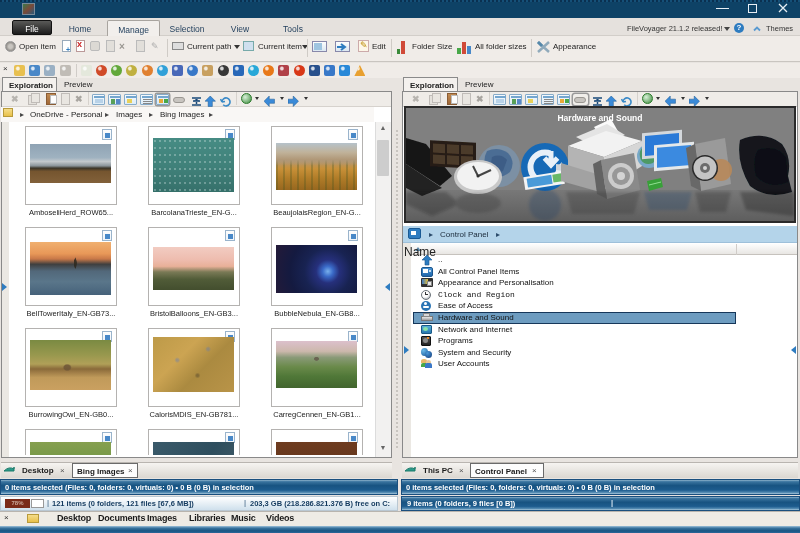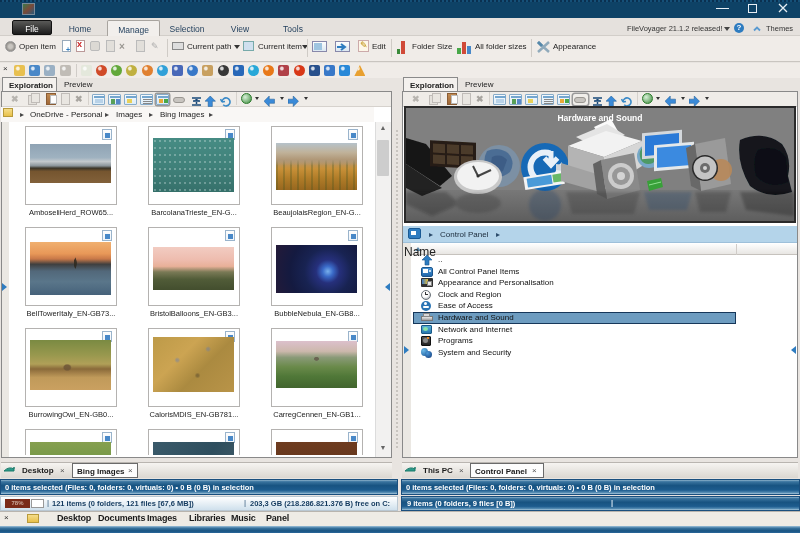--- a/index.html
+++ b/index.html
@@ -466,21 +466,21 @@
     </div>
     <div class="abs lrow" style="top:265.6px;">
       <span class="licon">
         <div style="width:12px;height:10px;background:linear-gradient(#4a94d4,#2268ac);border-radius:2px;border:1px solid #1a548c;">
           <div style="position:absolute;left:2px;top:2px;width:5px;height:4px;background:#fff;"></div>
           <div style="position:absolute;left:8px;top:3px;width:2px;height:2px;background:#c8e0f4;"></div>
         </div>
       </span>
       <span class="t">All Control Panel Items</span>
     </div>
-    <div class="abs lrow" style="top:288.8px;">
+    <div class="abs lrow" style="top:288.8px;font-family:Liberation Mono, monospace;">
       <span class="licon">
         <div style="width:10px;height:10px;border-radius:50%;background:radial-gradient(circle at 40% 35%,#fdfdfd 45%,#9098a0 95%);border:1px solid #6a7278;">
           <div style="position:absolute;left:4px;top:2px;width:1px;height:3px;background:#333;"></div>
           <div style="position:absolute;left:4px;top:4px;width:3px;height:1px;background:#333;"></div>
         </div>
       </span>
       <span class="t">Clock and Region</span>
     </div>
     <div class="abs lrow" style="top:300.4px;">
       <span class="licon">
@@ -515,20 +515,29 @@
         </div>
       </span>
       <span class="t">Programs</span>
     </div>
     <div class="abs lrow" style="top:346.8px;">
       <span class="licon">
         <div style="width:7px;height:8px;background:radial-gradient(circle at 35% 30%,#6ab8e8,#1a5a9a);border-radius:50%;"></div>
         <div style="position:absolute;left:4px;top:3px;width:7px;height:7px;background:radial-gradient(circle at 35% 30%,#4a98d8,#123a7a);border-radius:50%;"></div>
       </span>
       <span class="t">System and Security</span>
+    </div>
+    <div class="abs lrow" style="top:358.4px;">
+      <span class="licon">
+        <div style="width:6px;height:4px;background:#e8b868;border-radius:50% 50% 0 0;"></div>
+        <div style="position:absolute;left:0px;top:4px;width:7px;height:4px;background:#48a848;border-radius:2px 2px 0 0;"></div>
+        <div style="position:absolute;left:5px;top:1px;width:5px;height:4px;background:#e8c898;border-radius:50% 50% 0 0;"></div>
+        <div style="position:absolute;left:4px;top:4px;width:7px;height:5px;background:#3a78c8;border-radius:2px 2px 0 0;"></div>
+      </span>
+      <span class="t">User Accounts</span>
     </div>
   <div class="abs tri" style="left:404px;top:346px;border-top:4px solid transparent;border-bottom:4px solid transparent;border-left:5px solid #2e7cc0;"></div>
   <div class="abs tri" style="left:791px;top:346px;border-top:4px solid transparent;border-bottom:4px solid transparent;border-right:5px solid #2e7cc0;"></div>
 
   <div class="abs btabbar" style="left:1px;width:391px;"></div>
   <div class="abs btabbar" style="left:402px;width:396px;"></div>
   <svg class="abs" style="left:3px;top:465px;" width="12" height="10">
       <path d="M1,6 Q6,1 11,4 L11,2 L11,6 L8,6 Z" fill="#2a9a8a" stroke="#1a7a6a" stroke-width="1"></path>
     </svg>
   <div class="abs btab" style="left:18px;">Desktop</div>
@@ -563,15 +572,15 @@
   </div>
 
   <div class="abs" id="bottombar"></div>
   <div class="abs" style="left:4px;top:513px;font-size:8px;color:#333;">×</div>
   <div class="abs" style="left:27px;top:514px;width:12px;height:9px;background:linear-gradient(#f5dd8a,#e8c04a);border:1px solid #b89a3a;"></div>
   <div class="abs bblabel" style="left:57px;">Desktop</div>
   <div class="abs bblabel" style="left:98px;">Documents</div>
   <div class="abs bblabel" style="left:147px;">Images</div>
   <div class="abs bblabel" style="left:189px;">Libraries</div>
   <div class="abs bblabel" style="left:231px;">Music</div>
-  <div class="abs bblabel" style="left:266px;">Panel</div>
+  <div class="abs bblabel" style="left:266px;">Videos</div>
   <div class="abs" id="bluestrip"></div>
 </div>
 
 </body></html>

